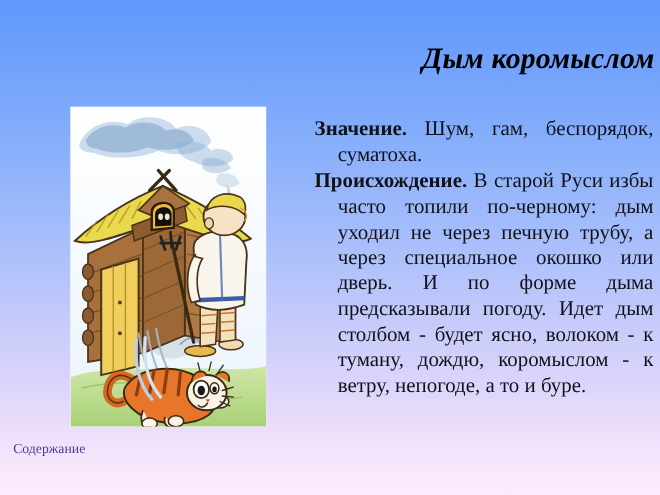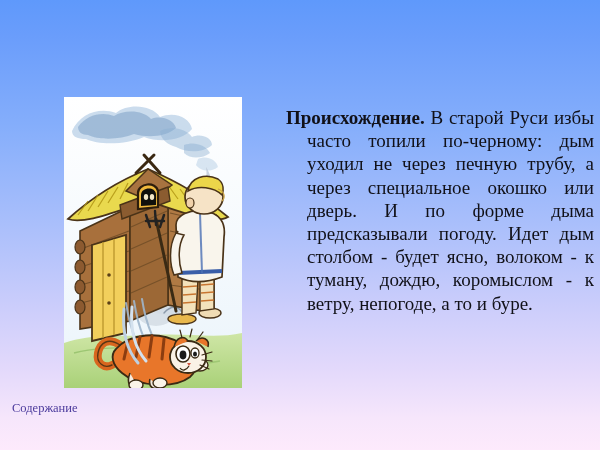--- a/index.html
+++ b/index.html
@@ -57,22 +57,21 @@
     font-size: 19px;
     line-height: 23.2px;
     color: #111118;
     text-align: justify;
     text-justify: inter-word;
     margin: 0 0 0 0;
     padding-left: 21px;
     text-indent: -21px;
   }
   .para + .para {
-    margin-top: 14px;
-    font-style: italic;
+    margin-top: 1px;
   }
   .para b {
     font-weight: bold;
   }
 
   
   .figure {
     position: absolute;
     left: 64px;
     top: 97px;
@@ -96,20 +95,21 @@
     color: #4b3a9c;
     text-decoration: none;
     white-space: nowrap;
   }
 </style>
 </head>
 <body>
 
 <div class="slide">
 
+  <div class="title">Дым коромыслом</div>
 
   <div class="figure">
     <svg viewBox="0 0 178 291" xmlns="http://www.w3.org/2000/svg">
       <defs>
         <linearGradient id="skyG" x1="0" y1="0" x2="0" y2="1">
           <stop offset="0%" stop-color="#ffffff"></stop>
           <stop offset="55%" stop-color="#f4f9fd"></stop>
           <stop offset="100%" stop-color="#eaf4fb"></stop>
         </linearGradient>
         <linearGradient id="grassG" x1="0" y1="0" x2="0" y2="1">
@@ -318,19 +318,20 @@
       </g>
 
       <g>
         <path d="M60 212 C58 234 62 252 74 266" stroke="#bdd0e2" stroke-width="3" fill="none" stroke-linecap="round"></path>
         <path d="M68 210 C66 232 70 250 82 264" stroke="#d3e1ee" stroke-width="3" fill="none" stroke-linecap="round"></path>
       </g>
     </svg>
   </div>
 
   <div class="body-col">
+    <p class="para"><b>Значение</b><b>.</b><span> Шум, гам, беспорядок, суматоха.</span></p>
 
     <p class="para"><b>Происхождение</b><b>.</b><span> В старой Руси избы часто топили по-черному: дым уходил не через печную трубу, а через специальное окошко или дверь. И по форме дыма предсказывали погоду. Идет дым столбом - будет ясно, волоком - к туману, дождю, коромыслом - к ветру, непогоде, а то и буре.</span></p>
   </div>
 
   <a class="toc-link" href="#">Содержание</a>
 
 </div>
 
 </body></html>

